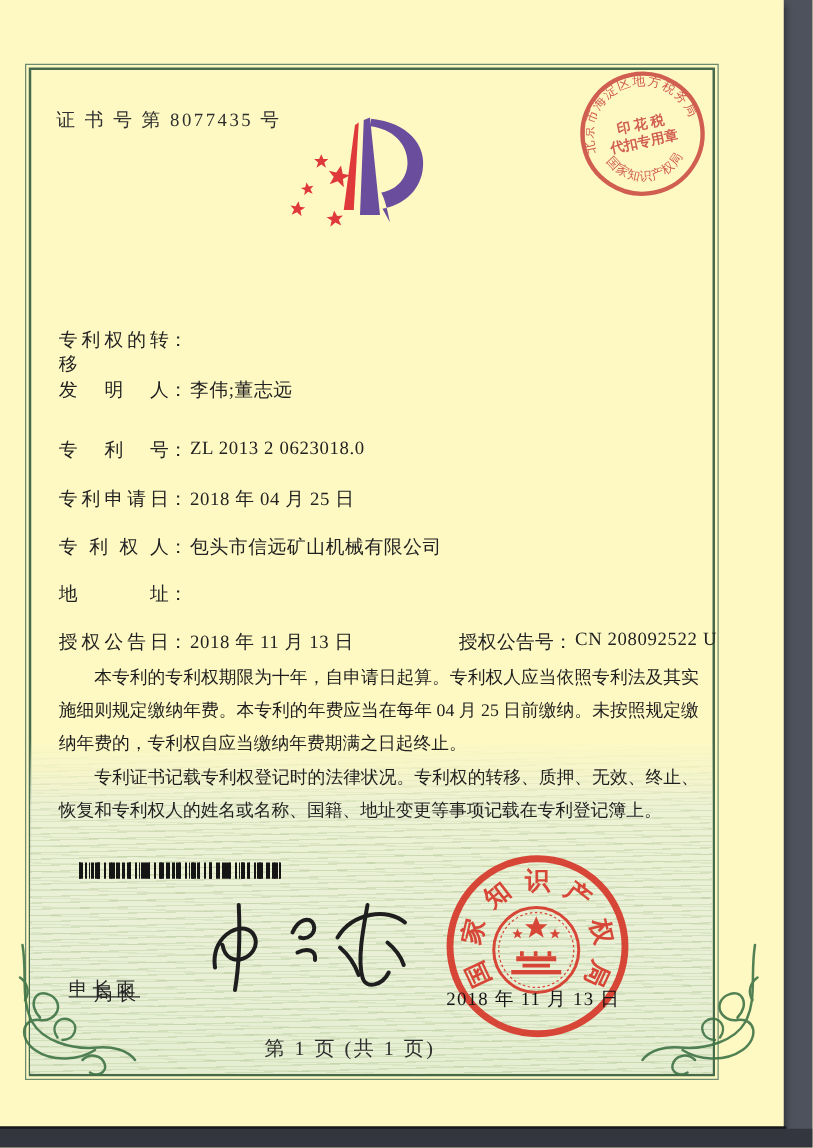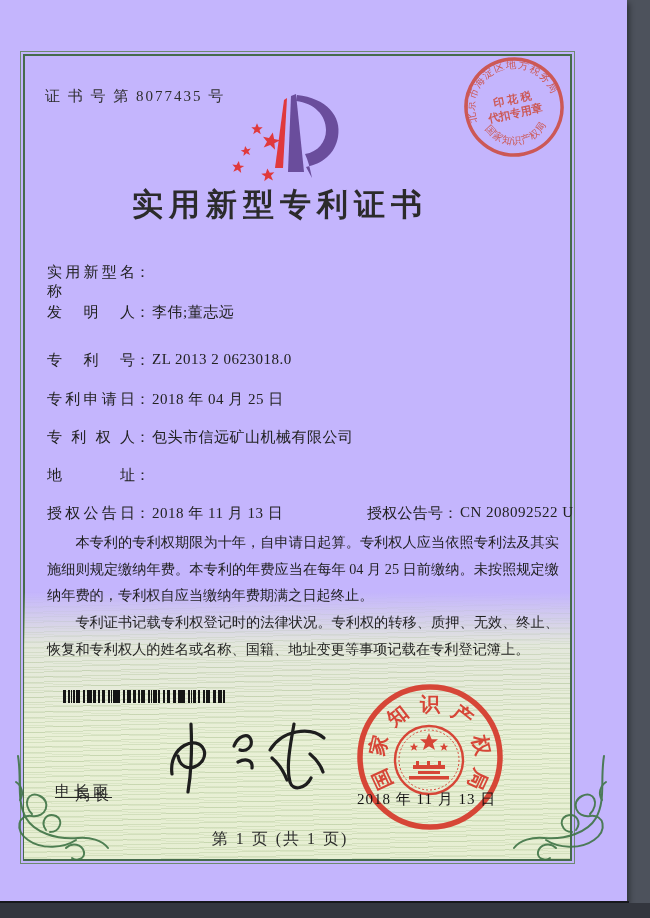--- a/index.html
+++ b/index.html
@@ -4,21 +4,21 @@
 <style>
   html,body{margin:0;padding:0;}
   body{
     width:650px;height:918px;overflow:hidden;
     background:#4d525c;
     font-family:"Liberation Serif","DejaVu Serif",serif;
   }
   .stage{position:relative;width:650px;height:918px;}
   .paper{
     position:absolute;left:0;top:0;width:627px;height:903px;
-    background:#c4b5fd;
+    background:#fef9c3;
     box-shadow:2px 3px 6px rgba(0,0,0,.45);
   }
   .bottom-band{position:absolute;left:0;top:903px;width:650px;height:15px;background:#33363e;}
   .paper-edge{position:absolute;left:0;top:901px;width:629px;height:3px;background:#17181c;}
 
   
   .frame{position:absolute;left:20px;top:51px;width:553px;height:811px;border:1px solid #6d8a6f;}
   .frame-inner{position:absolute;inset:2px;border:2px solid #466b4c;}
 
   
@@ -125,24 +125,23 @@
       <text font-size="10.5" fill="#cd5148" letter-spacing="1">
         <textPath href="#taxArcTop" startOffset="2%">北京市海淀区地方税务局</textPath>
       </text>
       <text font-size="10" fill="#cd5148" letter-spacing="0.5">
         <textPath href="#taxArcBot" startOffset="4%">国家知识产权局</textPath>
       </text>
       <text x="52" y="48" text-anchor="middle" font-size="11" fill="#cd5148" font-weight="bold">印 花 税</text>
       <text x="52" y="62" text-anchor="middle" font-size="11" fill="#cd5148" font-weight="bold">代扣专用章</text>
     </svg>
 
-    <div class="title">实用新型专利证书</div>
 
     <div class="row" style="top:263px">
-      <span class="flabel">实用新型名称</span>
+      <span class="flabel">专利权的转移</span>
         <span class="fcolon">：</span>
     </div>
     <div class="row" style="top:303px">
       <span class="flabel">发明人</span>
         <span class="fcolon">：</span>
       <span class="fvalue">李伟;董志远</span>
     </div>
     <div class="row" style="top:351px">
       <span class="flabel">专利号</span>
         <span class="fcolon">：</span>

